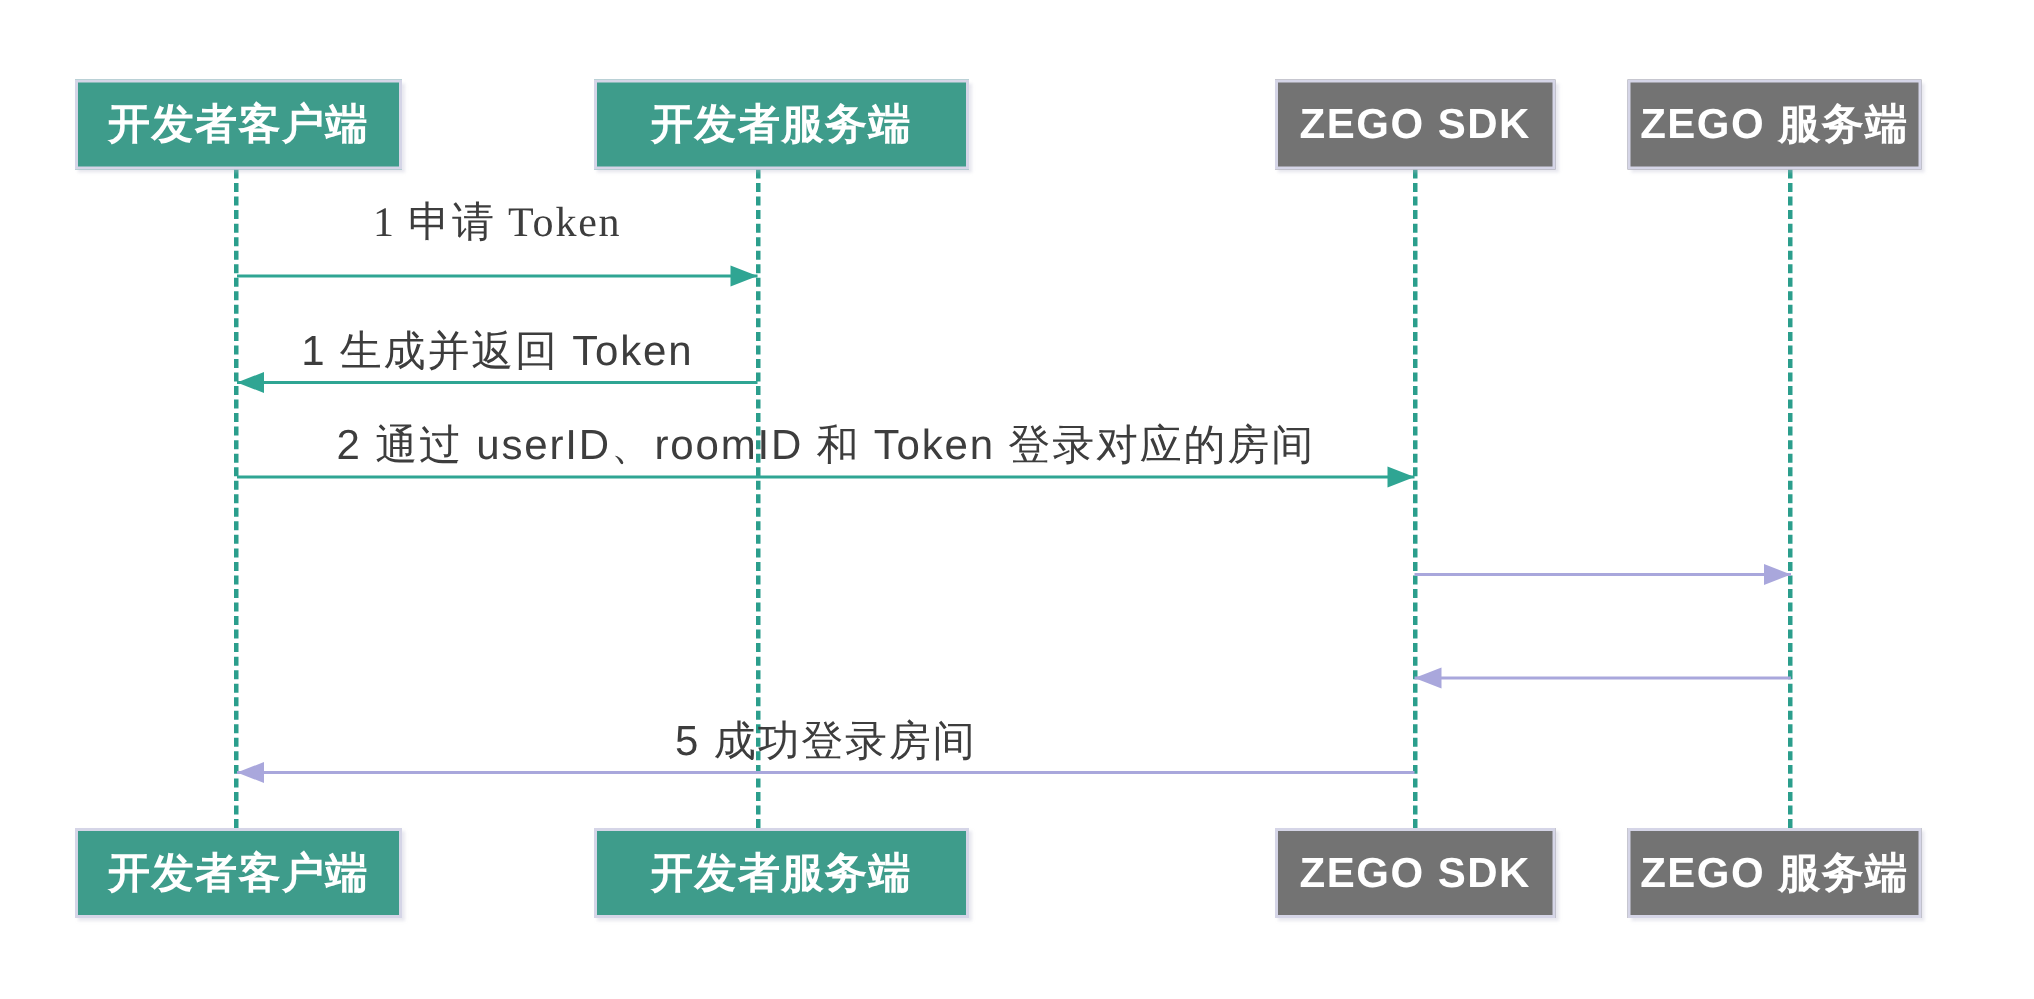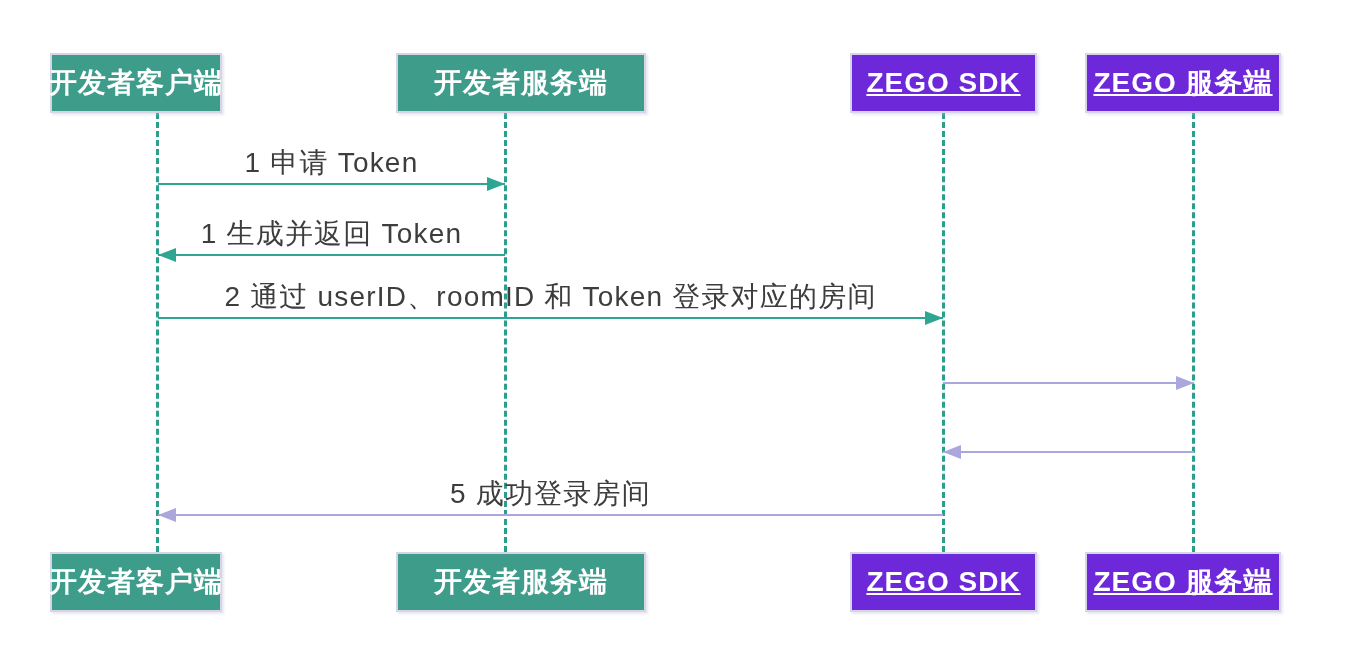--- a/index.html
+++ b/index.html
@@ -18,24 +18,24 @@
     color: #ffffff;
     font-size: 28px; font-weight: 600;
     letter-spacing: 1px;
     border: 2px solid #d5d5e7;
     box-sizing: border-box;
     box-shadow: 2px 2px 2px rgba(190,190,210,0.35);
     z-index: 4;
     white-space: nowrap;
   }
   .actor.green  { background: #3e9c8b; }
-  .actor.purple { background: #6d28d9; text-decoration: underline; }
+  .actor.purple { background: #737373; }
   .row-top    .actor { top: 53px; }
   .row-bottom .actor { top: 552px; }
-  .pos-a { left: 50px;   width: 172px; }
+  .pos-a { left: 50px;   width: 218px; }
   .pos-b { left: 396px;  width: 250px; text-align: right; }
   .pos-c { left: 850px;  width: 187px; }
   .pos-d { left: 1085px; width: 196px; }
 
   
   .lifeline {
     position: absolute;
     top: 113px; height: 439px; width: 0;
     border-left: 3px dashed #2b9e8c;
     z-index: 1;
@@ -72,21 +72,21 @@
   }
   .arrowhead.right.green  { border-left: 18px solid #2fa593; }
   .arrowhead.right.purple { border-left: 18px solid #a9a7dc; }
   .arrowhead.left.green   { border-right: 18px solid #2fa593; }
   .arrowhead.left.purple  { border-right: 18px solid #a9a7dc; }
 
   
   .span-ab { left: 158px; width: 347px; }
   .span-ac { left: 158px; width: 785px; }
   .span-cd { left: 943px; width: 251px; }
-  .y-m1.msg-line { top: 183px; }  .y-m1.msg-label { top: 146px; }
+  .y-m1.msg-line { top: 183px; }  .y-m1.msg-label { top: 132px; font-family: Liberation Serif, serif; }
   .y-m2.msg-line { top: 254px; }  .y-m2.msg-label { top: 217px; }
   .y-m3.msg-line { top: 317px; }  .y-m3.msg-label { top: 280px; }
   .y-m4.msg-line { top: 382px; }  .y-m4.msg-label { top: 345px; }
   .y-m5.msg-line { top: 451px; }  .y-m5.msg-label { top: 414px; }
   .y-m6.msg-line { top: 514px; }  .y-m6.msg-label { top: 477px; }
   .ah-m1 { left: 487px;  top: 177px; }
   .ah-m2 { left: 158px;  top: 248px; }
   .ah-m3 { left: 925px;  top: 311px; }
   .ah-m4 { left: 1176px; top: 376px; }
   .ah-m5 { left: 943px;  top: 445px; }

